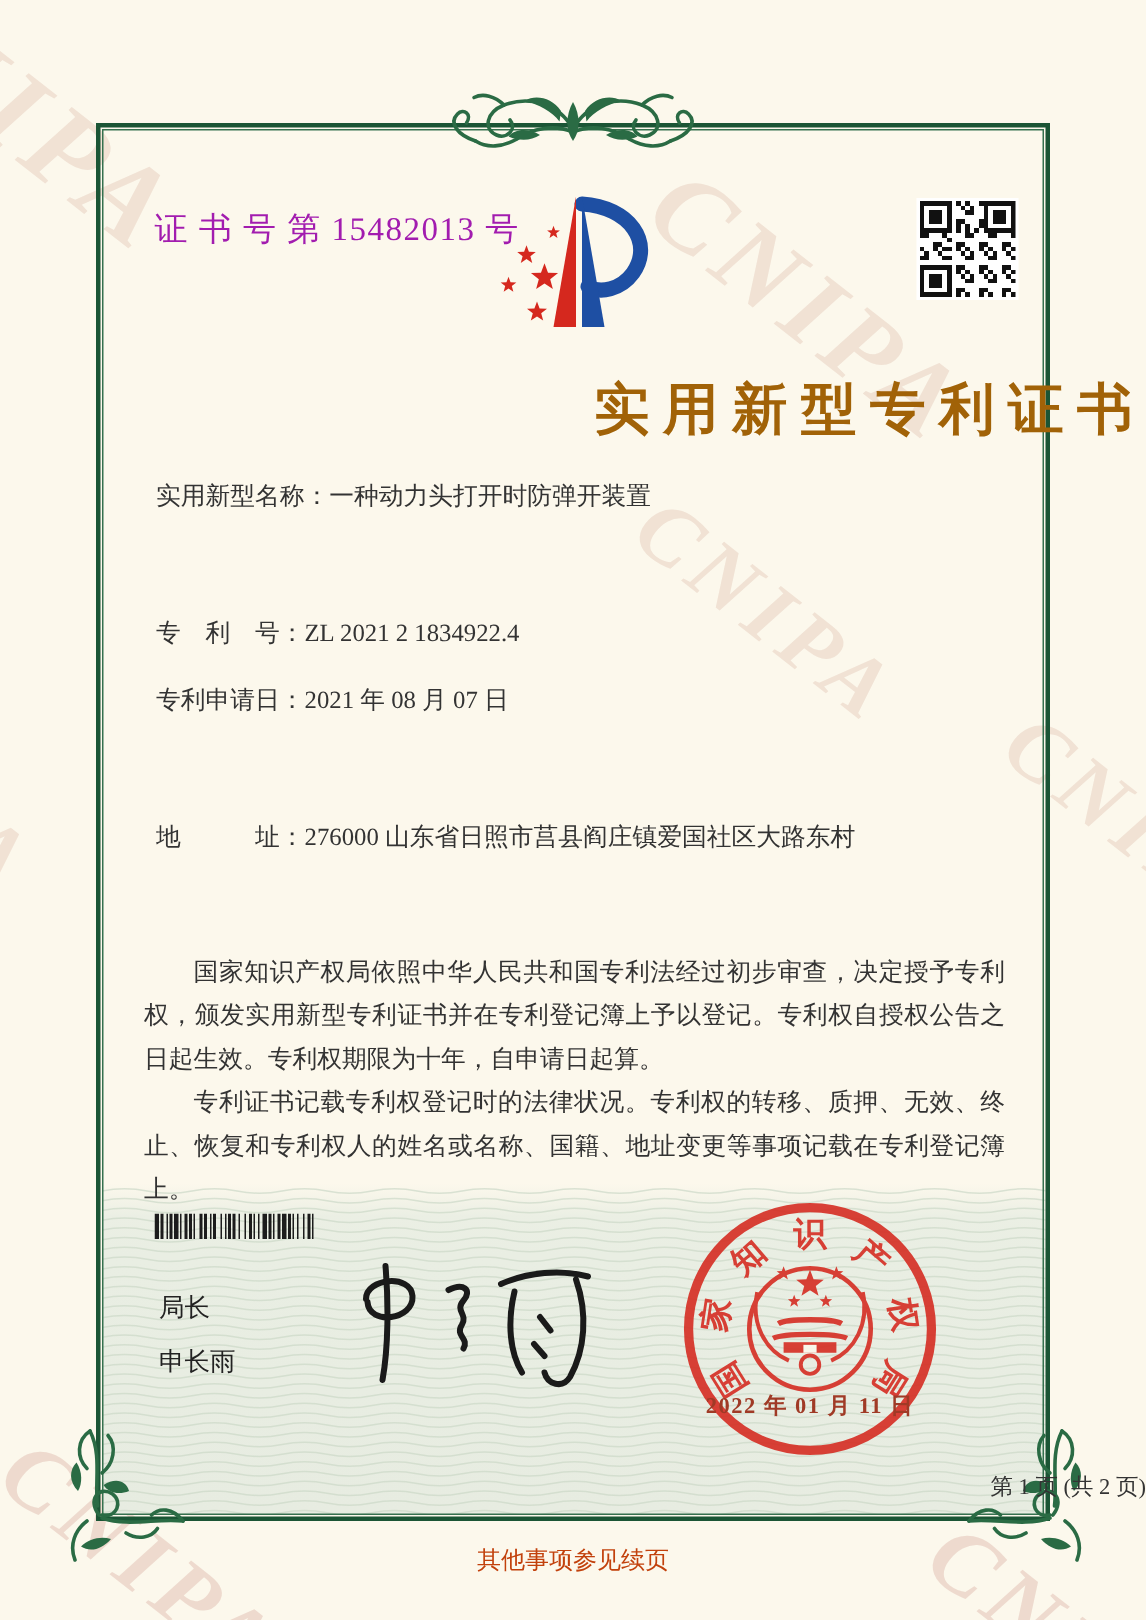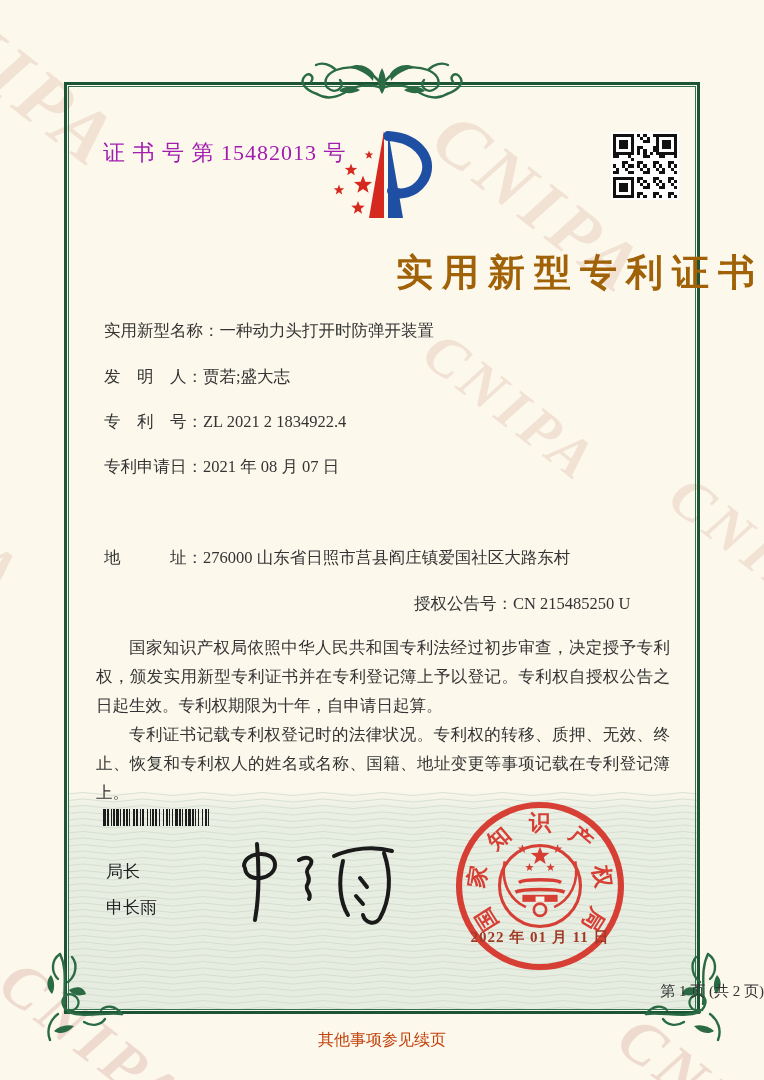--- a/index.html
+++ b/index.html
@@ -359,25 +359,23 @@
       <rect x="10" y="20" width="1" height="1" fill="#111"></rect>
       <rect x="13" y="20" width="1" height="1" fill="#111"></rect>
       <rect x="15" y="20" width="1" height="1" fill="#111"></rect>
       <rect x="18" y="20" width="1" height="1" fill="#111"></rect>
       <rect x="20" y="20" width="1" height="1" fill="#111"></rect>
     </svg>
 
   <div class="title">实用新型专利证书</div>
 
   <div class="row r0"><span>实用新型名称：</span><span class="val">一种动力头打开时防弹开装置</span></div>
-  <div class="row r1"><span>发　明　人：</span><span class="val">贾若;盛大志</span></div>
   <div class="row r2"><span>专　利　号：</span><span class="val">ZL 2021 2 1834922.4</span></div>
   <div class="row r3"><span>专利申请日：</span><span class="val">2021 年 08 月 07 日</span></div>
   <div class="row r5"><span>地　　　址：</span><span class="val">276000  山东省日照市莒县阎庄镇爱国社区大路东村</span></div>
-  <div class="row r6b"><span>授权公告号：</span><span class="val">CN 215485250 U</span></div>
 
   <div class="body-text">
     <p>国家知识产权局依照中华人民共和国专利法经过初步审查，决定授予专利权，颁发实用新型专利证书并在专利登记簿上予以登记。专利权自授权公告之日起生效。专利权期限为十年，自申请日起算。</p>
     <p>专利证书记载专利权登记时的法律状况。专利权的转移、质押、无效、终止、恢复和专利权人的姓名或名称、国籍、地址变更等事项记载在专利登记簿上。</p>
   </div>
 
   <svg class="barcode" id="barcode" width="205" height="17" viewBox="0 0 205 17">
       <rect x="0" y="0" width="3" height="17" fill="#1c1c1c"></rect>
       <rect x="4" y="0" width="2" height="17" fill="#1c1c1c"></rect>
       <rect x="8" y="0" width="1" height="17" fill="#1c1c1c"></rect>

